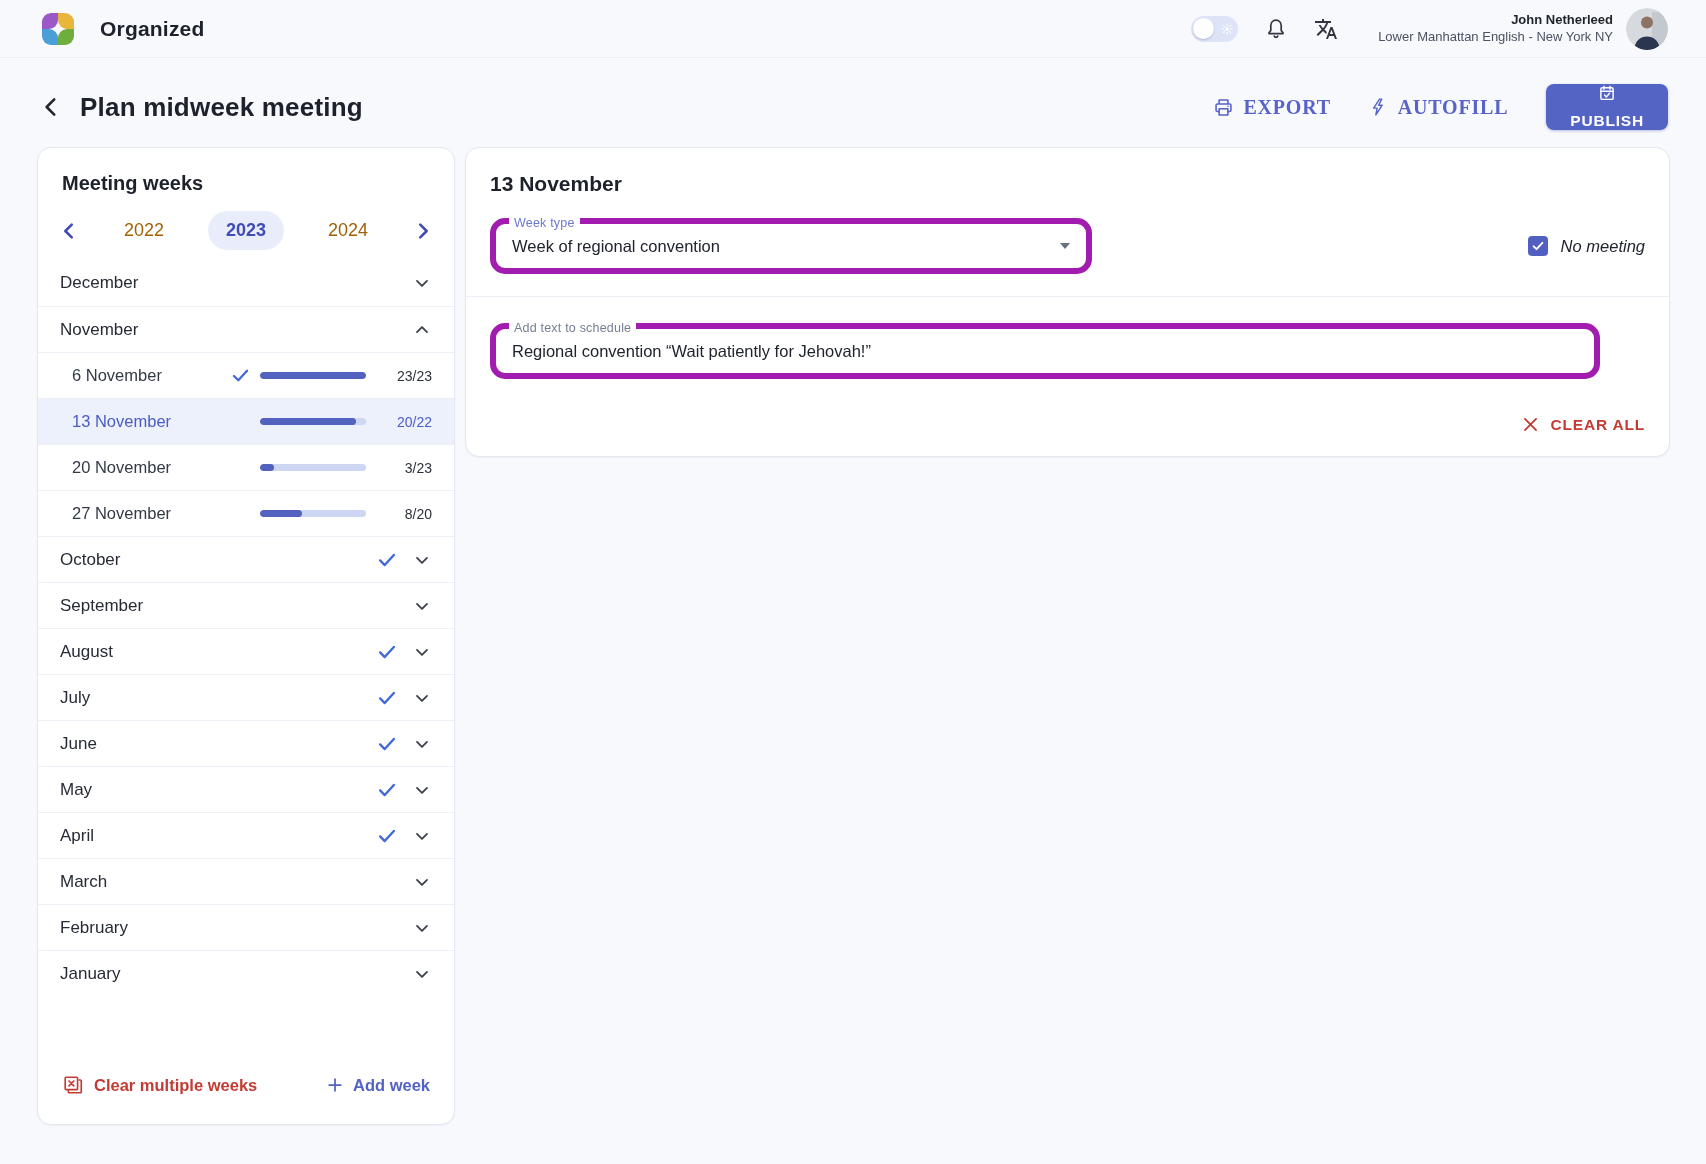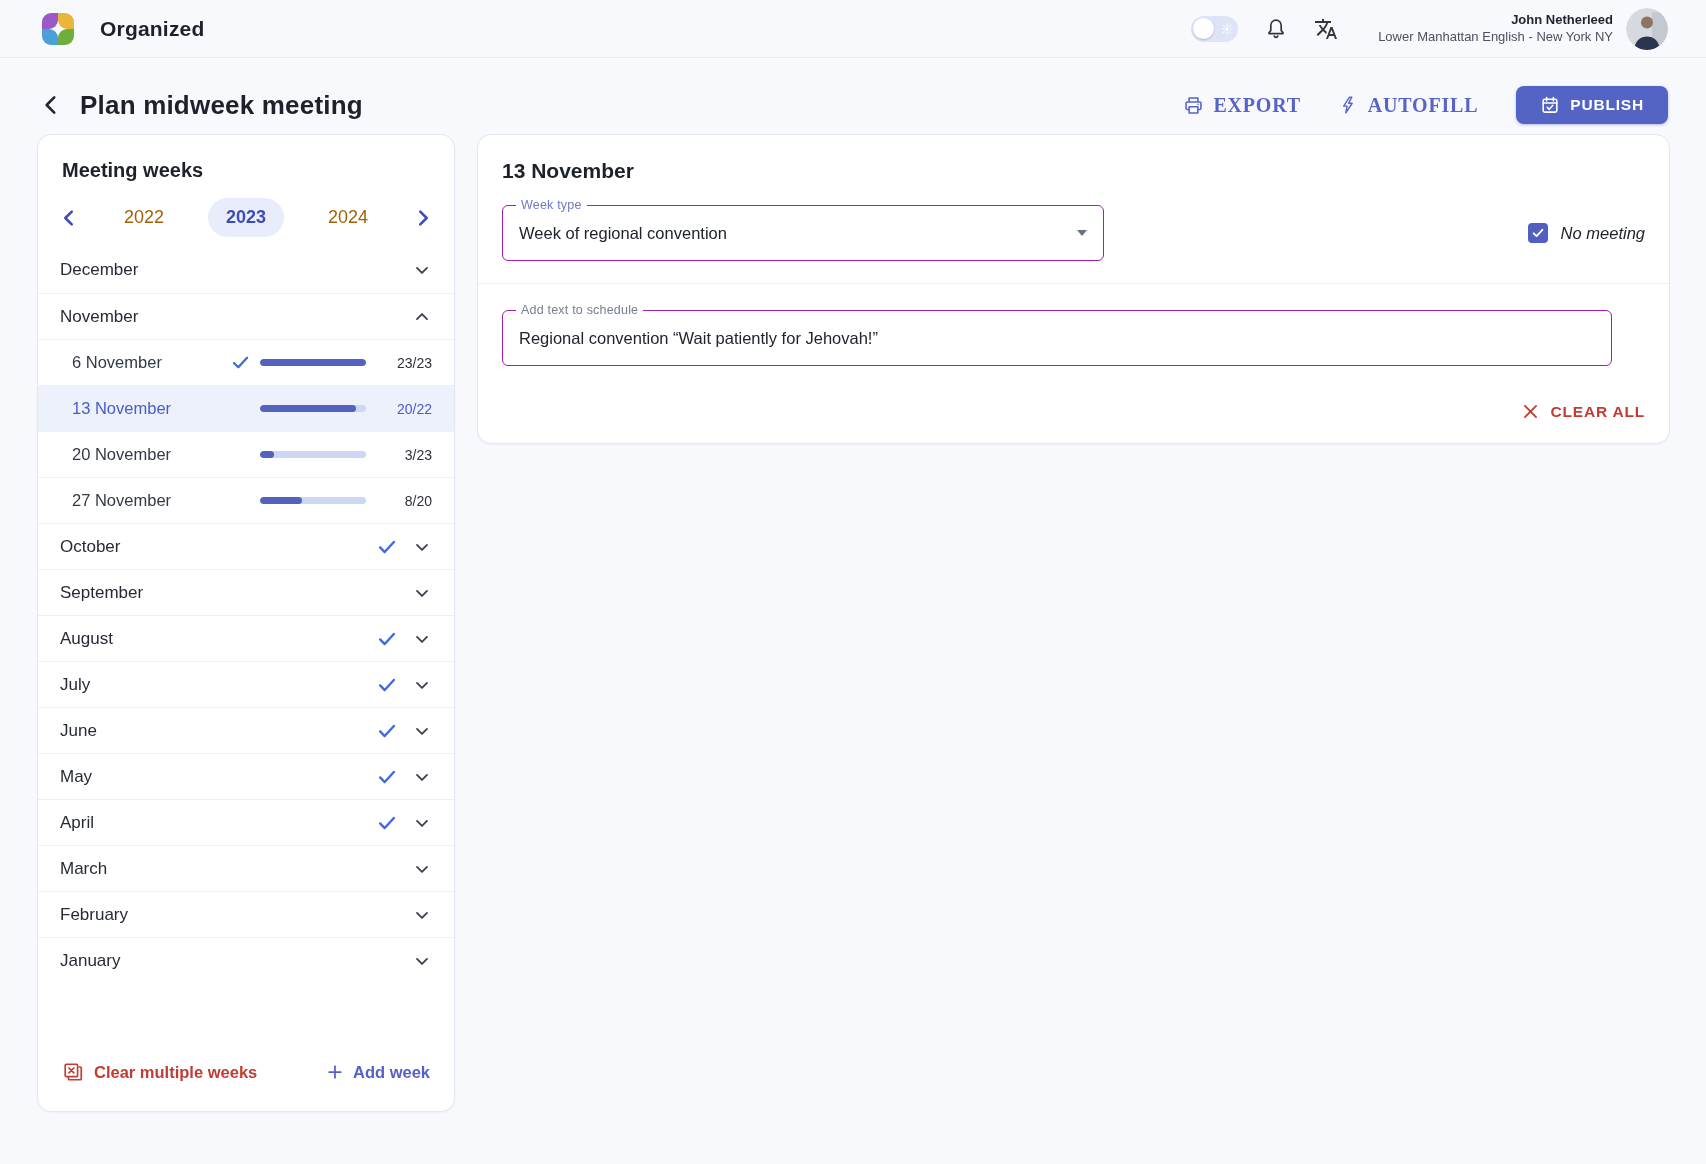--- a/index.html
+++ b/index.html
@@ -55,26 +55,27 @@
   .back-btn { background:none; border:none; cursor:pointer; color:#23262f; width:42px; height:42px; display:flex; align-items:center; justify-content:center; border-radius:50%; }
   .page-title { font-size:26px; font-weight:bold; color:#1d212b; margin-left:8px; letter-spacing:.2px; }
   .page-actions { margin-left:auto; display:flex; align-items:center; gap:38px; }
   .text-btn {
     display:flex; align-items:center; gap:9px; background:none; border:none; cursor:pointer;
     color:#5763c8; font-family:Liberation Serif, serif; font-size:20px; font-weight:bold; letter-spacing:.8px;
   }
   .publish-btn {
     display:flex; align-items:center; gap:10px; border:none; cursor:pointer;
     background:#5464c4; color:#fff; font-family:inherit; font-size:15.5px; font-weight:bold;
-    letter-spacing:.8px; border-radius:8px; height:38px; padding:0 24px;
+    letter-spacing:.8px; border-radius:8px; height:46px; padding:0 24px;
     box-shadow:0 1px 3px rgba(60,75,160,.35);
+    flex-direction:column;
   }
 
   
-  .content { display:flex; align-items:flex-start; gap:22px; margin:8px 36px 0 37px; }
+  .content { display:flex; align-items:flex-start; gap:10px; margin:17px 36px 0 37px; }
   .card {
     background:#fff; border:1px solid var(--border); border-radius:14px;
     box-shadow:0 1px 2px rgba(25,35,70,.04);
   }
 
   
   .sidebar { width:418px; height:978px; display:flex; flex-direction:column; }
   .sidebar-title { font-size:20px; font-weight:bold; color:#1d212b; padding:24px 24px 4px; }
   .year-nav { display:flex; align-items:center; justify-content:space-between; padding:12px 20px 10px; }
   .year-nav button { background:none; border:none; cursor:pointer; font-family:inherit; }
@@ -107,21 +108,21 @@
   }
   .clear-weeks-btn { display:flex; align-items:center; gap:10px; background:none; border:none; cursor:pointer;
     color:var(--red); font-family:inherit; font-size:16.5px; font-weight:bold; }
   .add-week-btn { display:flex; align-items:center; gap:8px; background:none; border:none; cursor:pointer;
     color:var(--accent); font-family:inherit; font-size:16.5px; font-weight:bold; }
 
   
   .main-card { flex:1; padding:24px 24px 22px; }
   .main-title { font-size:21px; font-weight:bold; color:#1d212b; margin-bottom:22px; }
   .field-row { display:flex; align-items:center; }
-  .outlined { position:relative; border:1px solid #a21caf; border-radius:6px; background:#fff; }
+  .outlined { position:relative; border:6px solid #a21caf; border-radius:15px; background:#fff; }
   .float-label {
     position:absolute; top:-8px; left:13px; background:#fff; padding:0 5px;
     font-size:12.5px; color:#6b79cc; letter-spacing:.2px;
   }
   .float-label.gray { color:#757d92; }
   .select-box { width:602px; height:56px; display:flex; align-items:center; padding:0 16px; cursor:pointer; }
   .select-value { font-size:16.5px; color:#20242e; flex:1; }
   .dd-arrow { width:0; height:0; border-left:5.5px solid transparent; border-right:5.5px solid transparent; border-top:6.5px solid #687084; margin-left:10px; }
   .checkbox-wrap { margin-left:auto; display:flex; align-items:center; gap:13px; cursor:pointer; }
   .checkbox {

